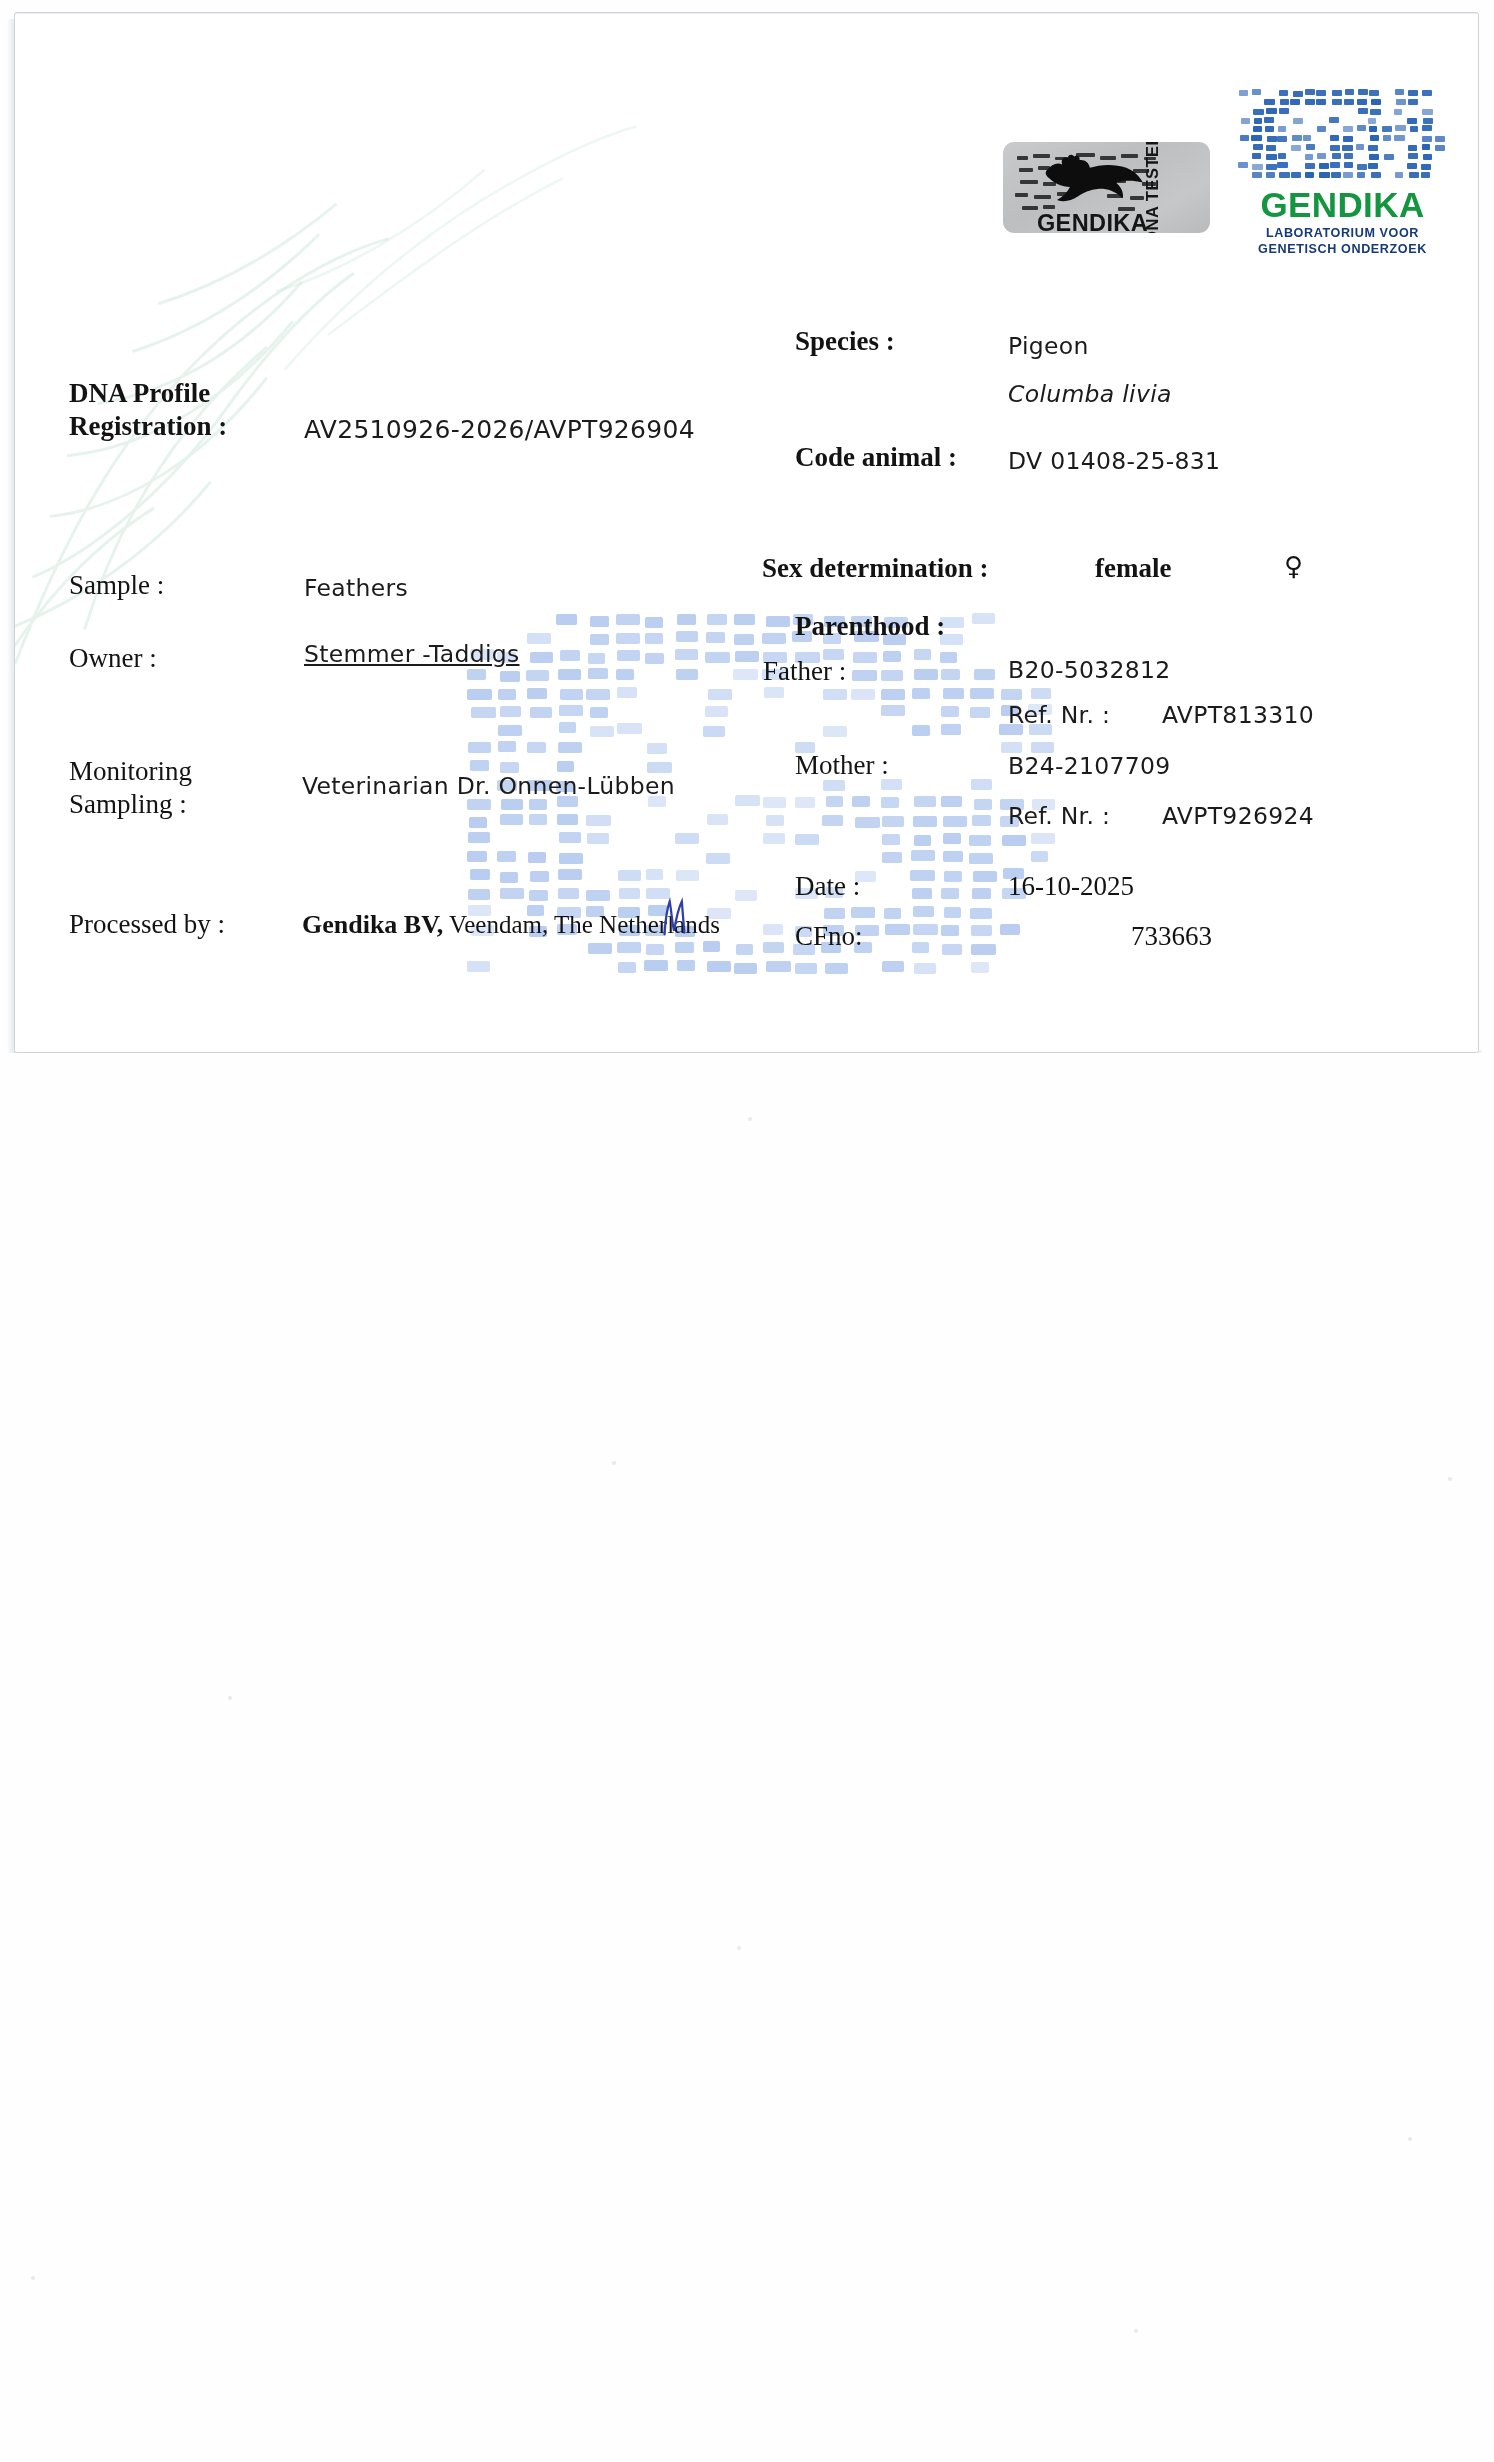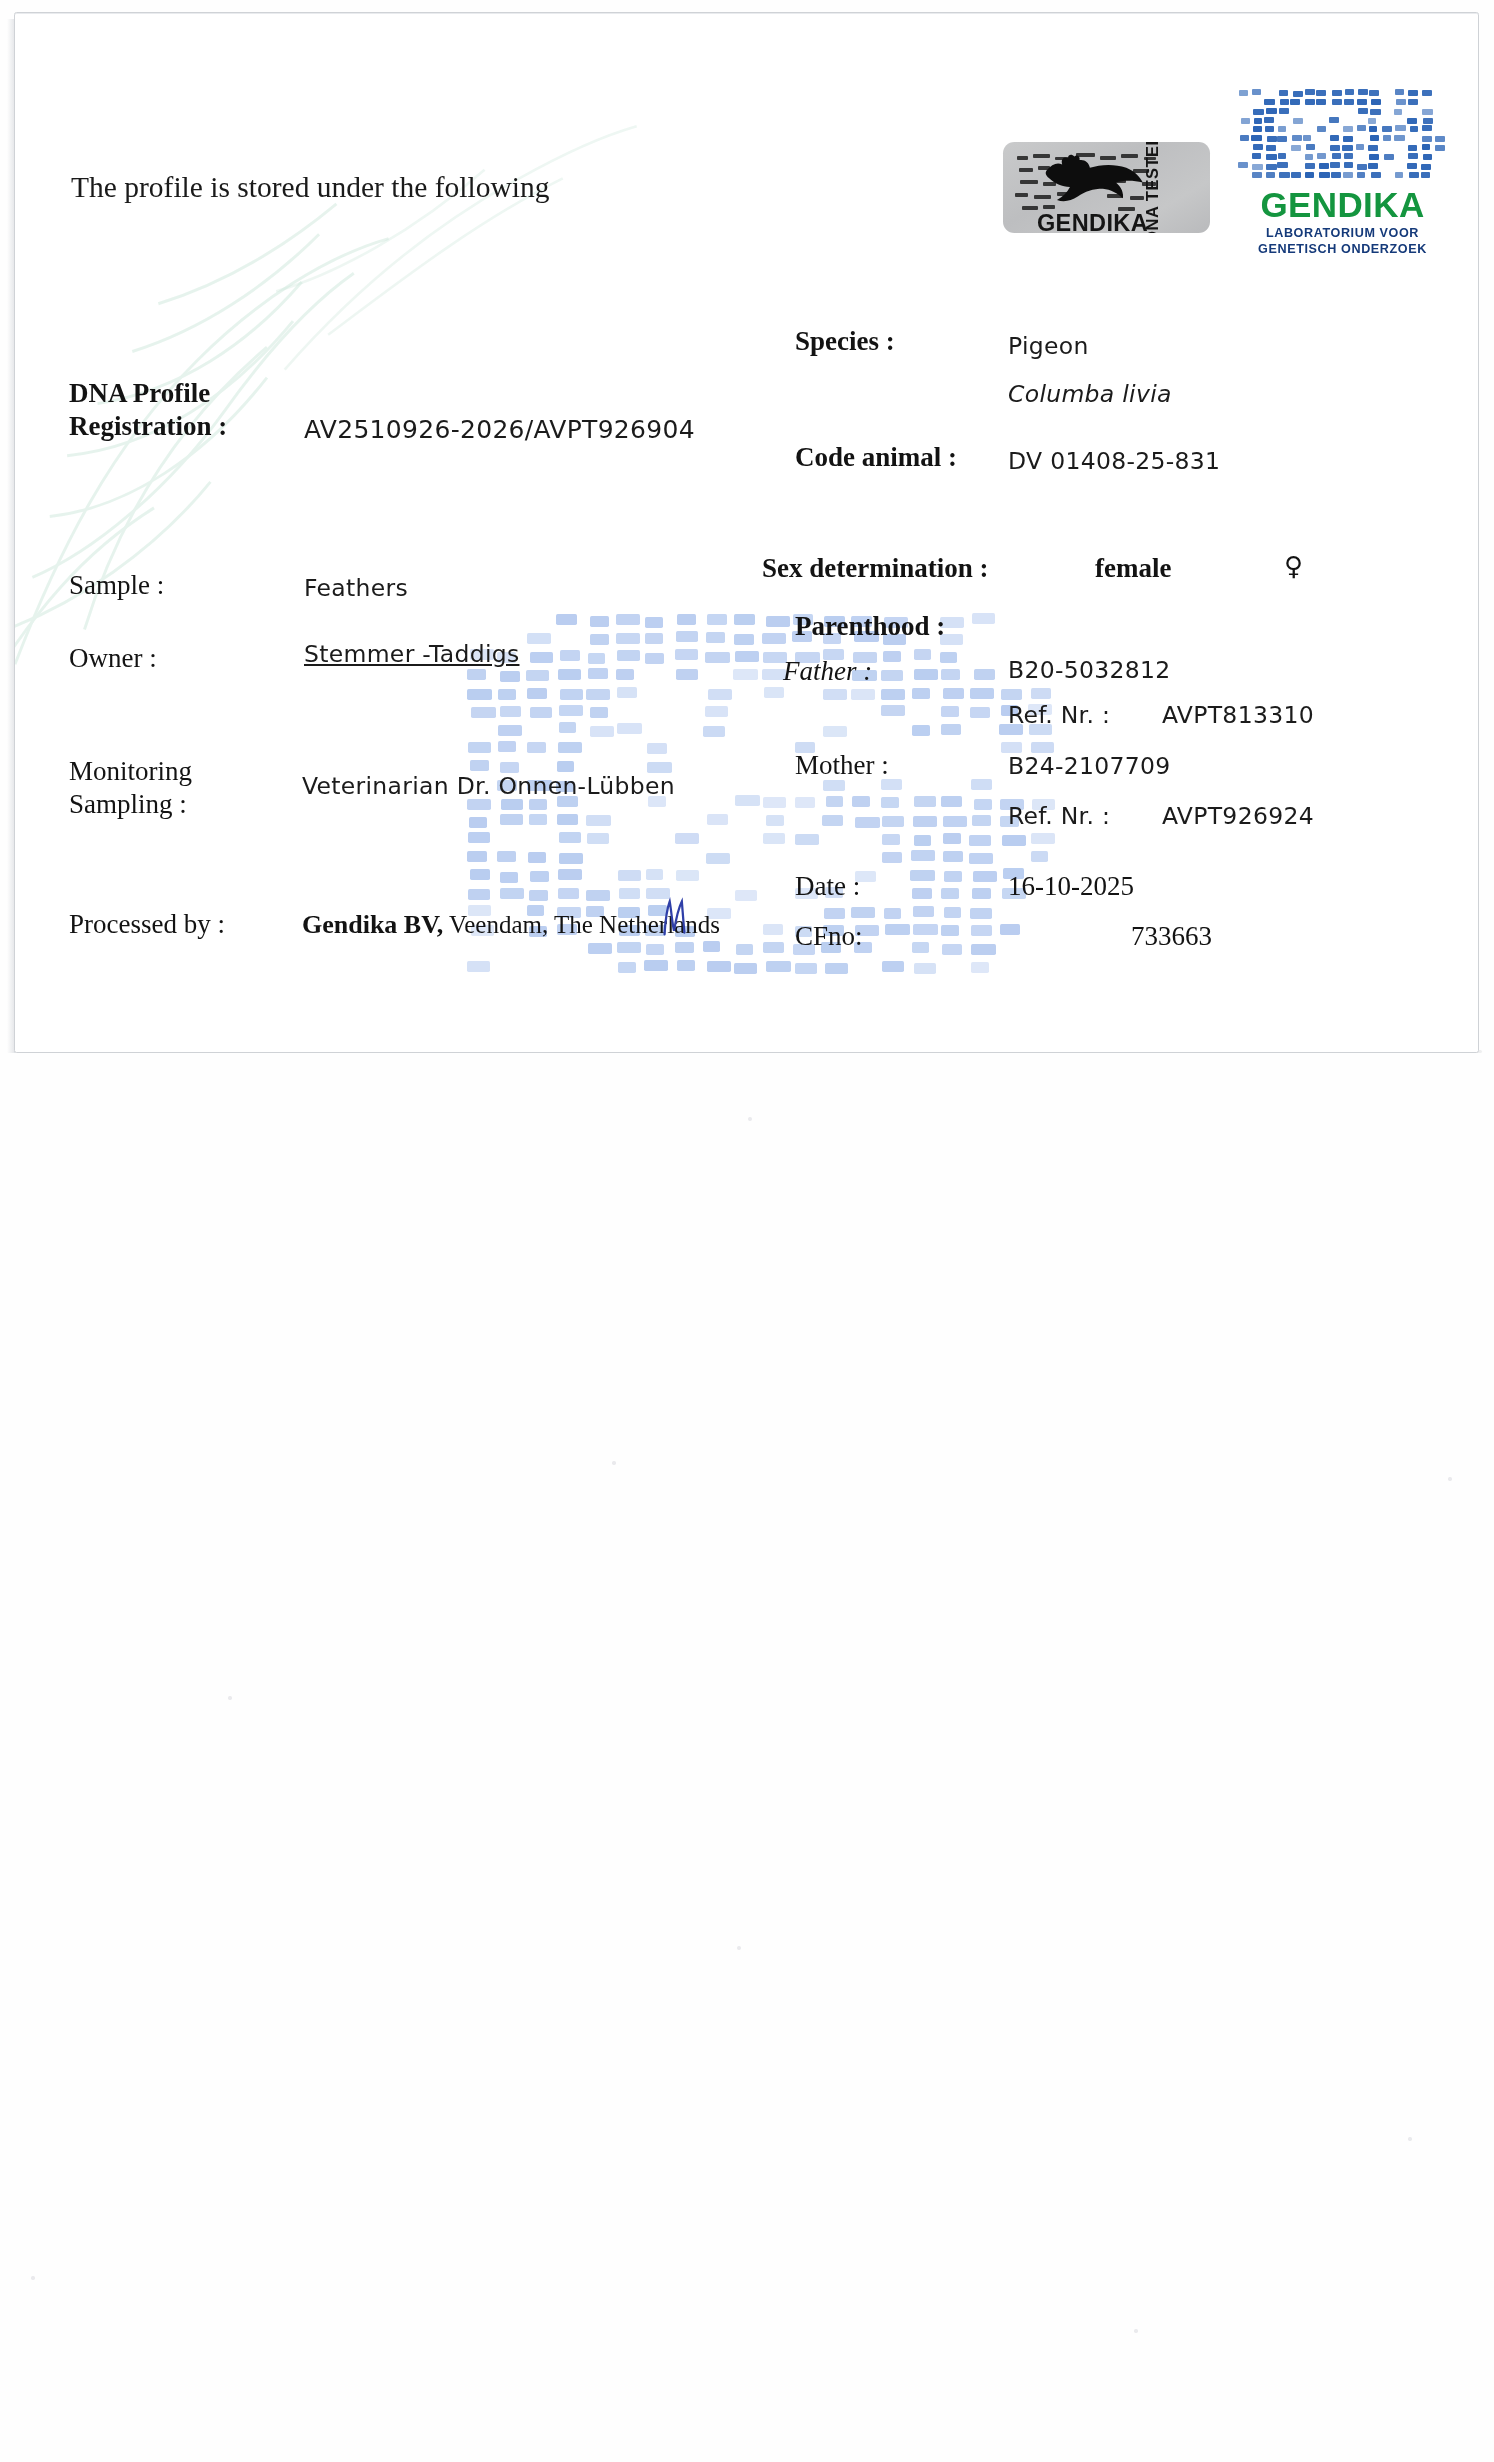--- a/index.html
+++ b/index.html
@@ -477,21 +477,20 @@
         <div class="band" style="left: 299px; top: 348px; width: 25px; background: rgb(185, 205, 240); opacity: 0.925332;"></div>
         <div class="band" style="left: 328px; top: 350px; width: 22px; background: rgb(185, 205, 240); opacity: 0.822114;"></div>
         <div class="band" style="left: 358px; top: 350px; width: 22.6px; background: rgb(185, 205, 240); opacity: 0.929005;"></div>
         <div class="band" style="left: 415px; top: 348px; width: 22px; background: rgb(185, 205, 240); opacity: 0.938633;"></div>
         <div class="band" style="left: 447px; top: 350px; width: 22px; background: rgb(185, 205, 240); opacity: 0.589078;"></div>
         <div class="band" style="left: 504px; top: 349px; width: 18px; background: rgb(185, 205, 240); opacity: 0.479129;"></div>
       </div>
 
 
     <div id="intro">
-      <div>The profile is stored under the following</div>
     </div>
 
     <div id="badge">
       <div class="badge-band" style="left:14px;top:14px;width:11.3px;"></div>
       <div class="badge-band" style="left:29.5px;top:12px;width:17.4px;"></div>
       <div class="badge-band" style="left:52px;top:14.8px;width:14px;"></div>
       <div class="badge-band" style="left:73px;top:11.3px;width:19px;"></div>
       <div class="badge-band" style="left:97px;top:14px;width:15.6px;"></div>
       <div class="badge-band" style="left:118px;top:12px;width:17.4px;"></div>
       <div class="badge-band" style="left:141px;top:14.8px;width:12px;"></div>
@@ -677,21 +676,21 @@
 
     <div class="lbl" style="left:780px; top:429px;">Code animal :</div>
     <div class="val-hand" style="left:993px; top:434px;">DV 01408-25-831</div>
 
     <div class="lbl" style="left:747px; top:540px;">Sex determination :</div>
     <div class="val-bold" style="left:1080px; top:540px;">female</div>
     <div class="sex-sym" style="left:1269px; top:538px;">♀</div>
 
     <div class="lbl" style="left:780px; top:598px;">Parenthood :</div>
 
-    <div class="lbl-reg" style="left:768px; top:643px;font-style:italic;">Father :</div>
+    <div class="lbl-reg" style="left:748px; top:643px;">Father :</div>
     <div class="val-hand" style="left:993px; top:643px;">B20-5032812</div>
 
     <div class="val-hand" style="left:993px; top:688px;">Ref. Nr.  :</div>
     <div class="val-hand" style="left:1147px; top:688px;">AVPT813310</div>
 
     <div class="lbl-reg" style="left:780px; top:737px;">Mother :</div>
     <div class="val-hand" style="left:993px; top:739px;">B24-2107709</div>
 
     <div class="val-hand" style="left:993px; top:789px;">Ref. Nr.  :</div>
     <div class="val-hand" style="left:1147px; top:789px;">AVPT926924</div>

